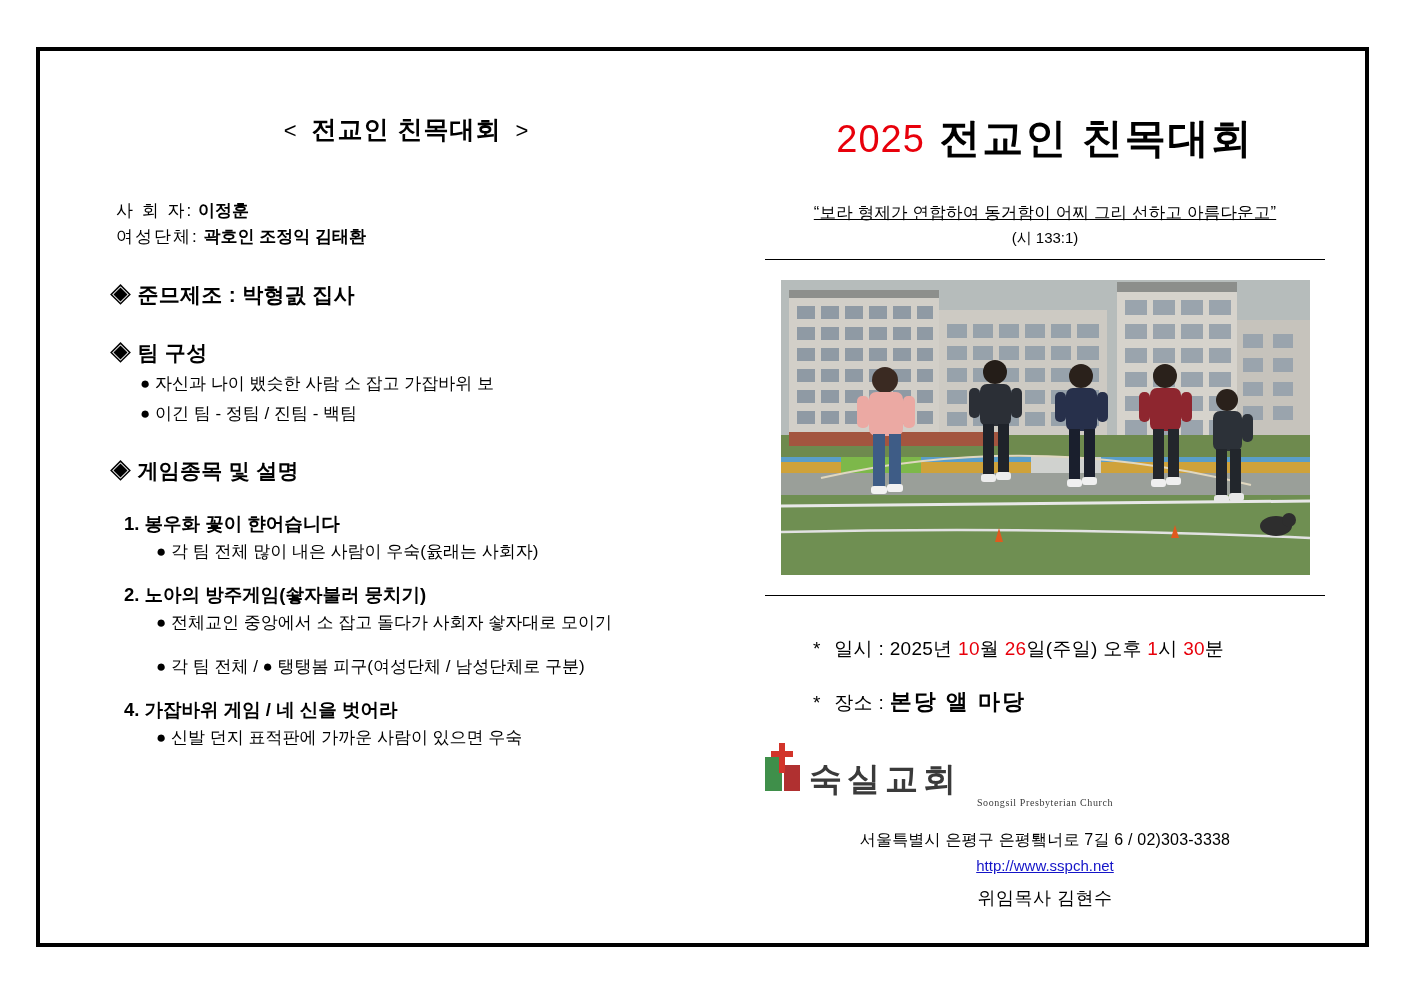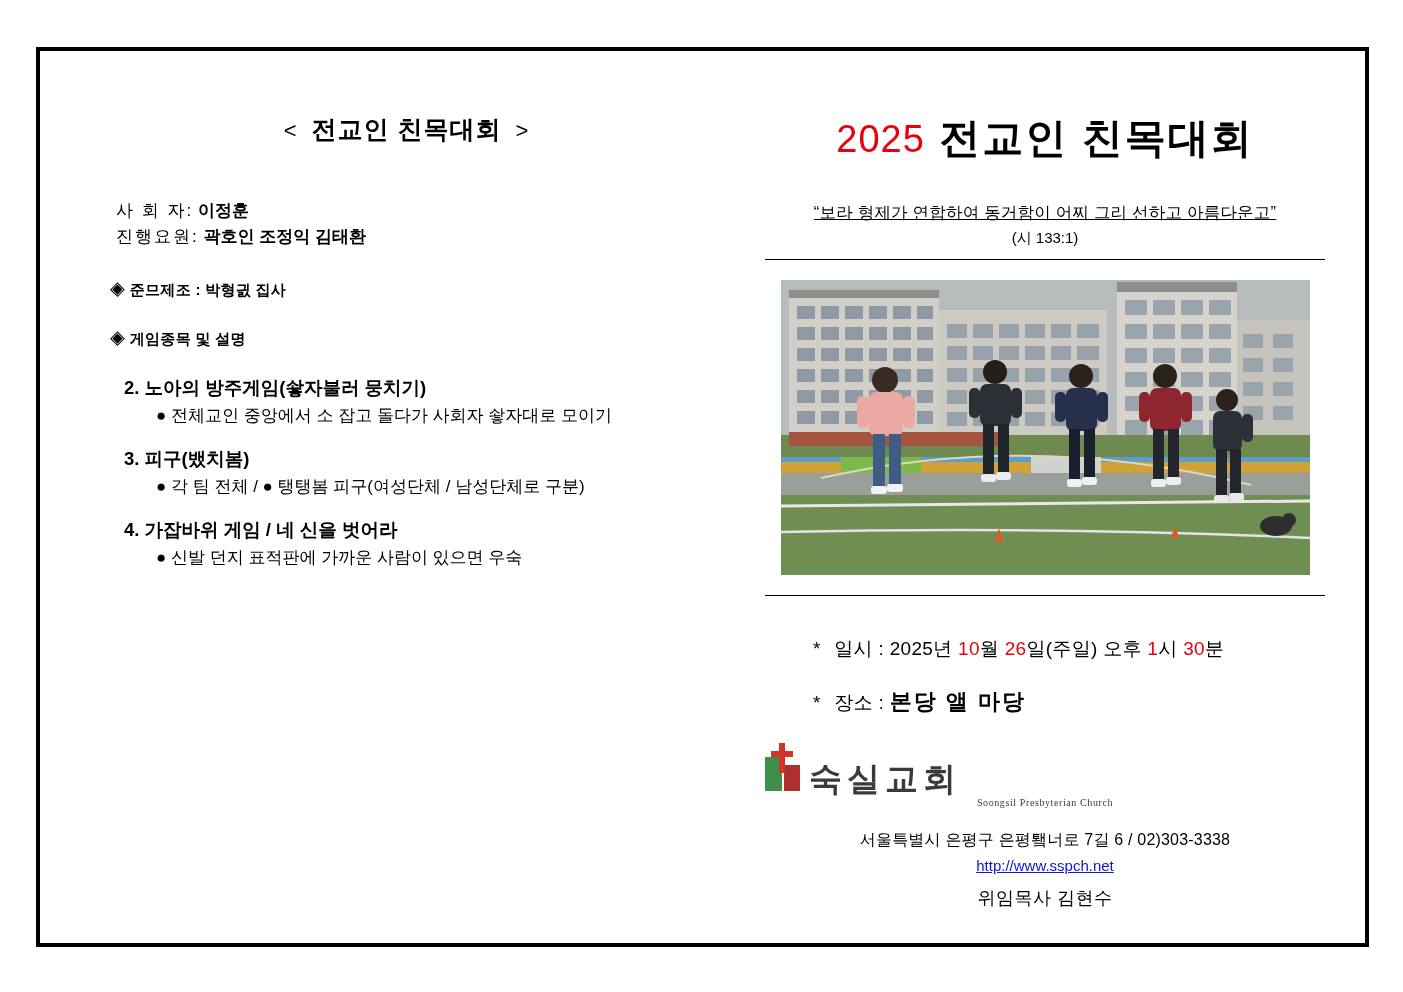--- a/index.html
+++ b/index.html
@@ -73,21 +73,21 @@
   .staff .lbl { letter-spacing: 2px; }
   .staff .nm { font-weight: bold; }
 
   .sec {
     margin-top: 30px;
     padding-left: 30px;
     font-size: 18px;
   }
   .sec-head {
     font-weight: bold;
-    font-size: 15px;
+    font-size: 21px;
     letter-spacing: .3px;
   }
   .sub {
     padding-left: 30px;
     font-size: 17px;
     line-height: 1.6;
     margin-top: 3px;
   }
   .games { margin-top: 26px; padding-left: 30px; }
   .game {
@@ -223,50 +223,58 @@
           <span>전교인 친목대회</span>
           <span class="brk">&gt;</span>
         </div>
 
         <div class="staff">
           <div>
             <span class="lbl">사 회 자:</span>
             <span class="nm">이정훈</span>
           </div>
           <div>
-            <span class="lbl">진행요원:</span>
+            <span class="lbl">여성단체:</span>
             <span class="nm">곽호인 조정익 김태환</span>
           </div>
         </div>
 
         <div class="sec">
           <div class="sec-head">◈ 준므제조 : 박형긠 집사</div>
         </div>
 
+        <div class="sec">
+          <div class="sec-head">◈ 팀 구성</div>
+          <div class="sub">● 자신과 나이 뱄슷한 사람 소 잡고 가잡바위 보</div>
+          <div class="sub">● 이긴 팀 - 정팀 / 진팀 - 백팀</div>
+        </div>
 
         <div class="sec">
           <div class="sec-head">◈ 게임종목 및 설명</div>
         </div>
 
         <div class="games">
 
+          <div class="game">
+            <div class="game-title">
+              <span>1.</span>
+              <span>봉우화 꽃이 햔어습니다</span>
+            </div>
+            <div class="game-desc">● 각 팀 전체 많이 내은 사람이 우숙(윬래는 사회자)</div>
+          </div>
 
           <div class="game">
             <div class="game-title">
               <span>2.</span>
               <span>노아의 방주게임(쇃자불러 뭉치기)</span>
             </div>
             <div class="game-desc">● 전체교인 중앙에서 소 잡고 돌다가 사회자 쇃자대로 모이기</div>
           </div>
 
           <div class="game">
-            <div class="game-title">
-              <span>3.</span>
-              <span>피구(뱄치봄)</span>
-            </div>
             <div class="game-desc">● 각 팀 전체 / ● 탱탱봄 피구(여성단체 / 남성단체로 구분)</div>
           </div>
 
           <div class="game">
             <div class="game-title">
               <span>4.</span>
               <span>가잡바위 게임 / 네 신을 벗어라</span>
             </div>
             <div class="game-desc">● 신발 던지 표적판에 가까운 사람이 있으면 우숙</div>
           </div>

